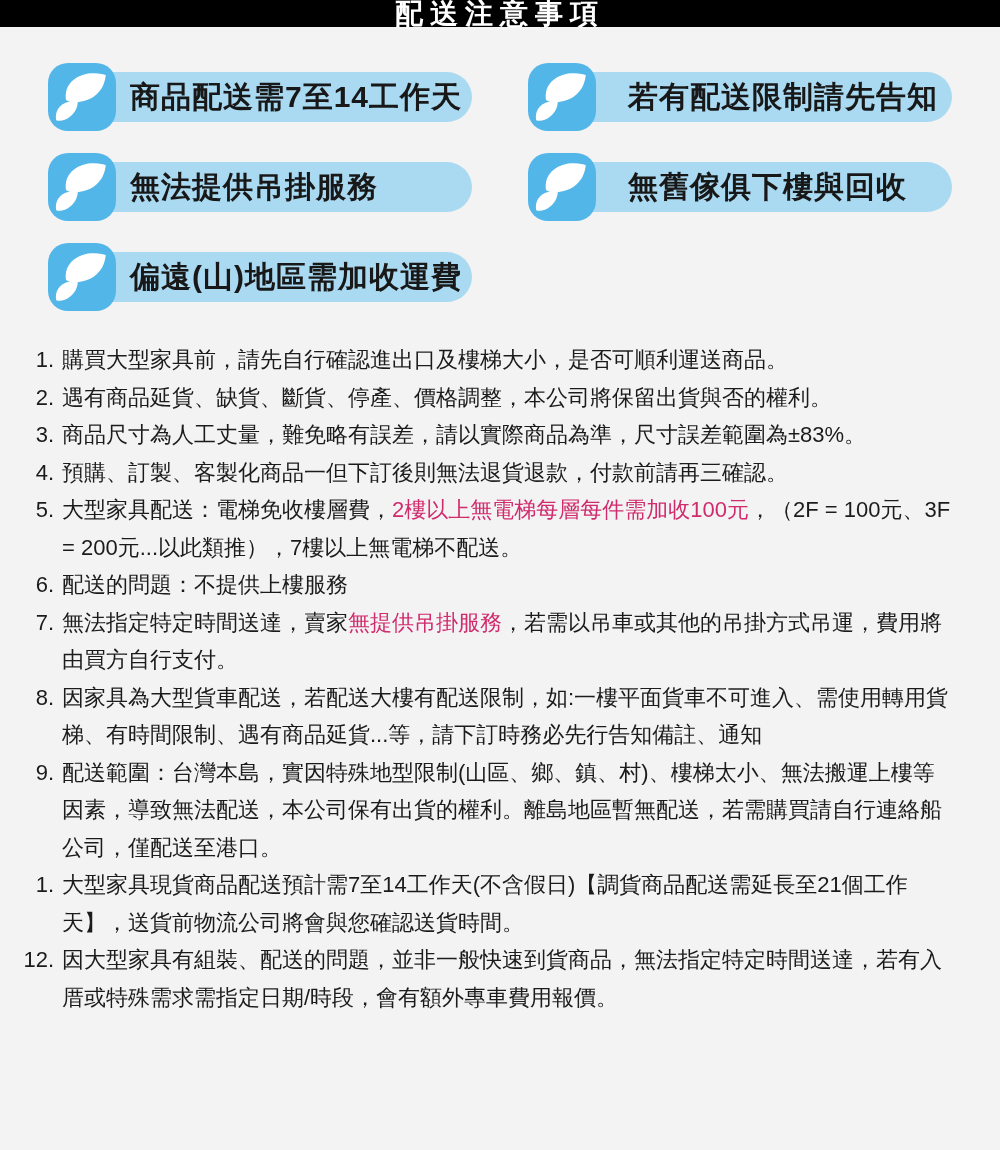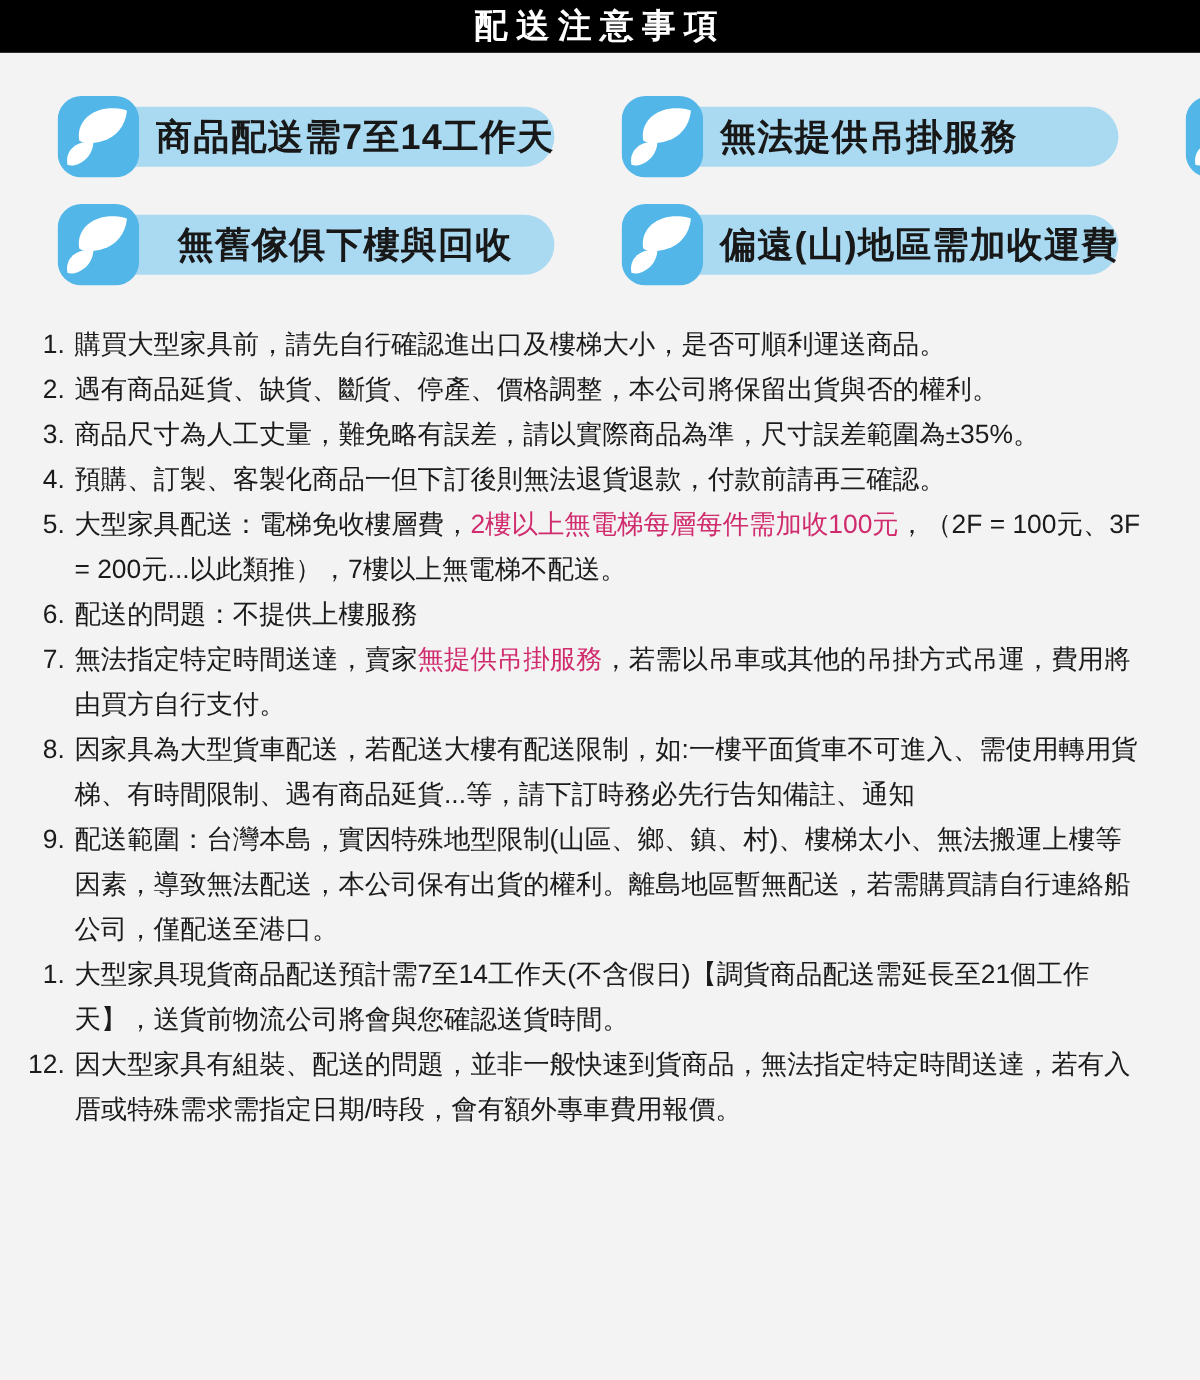--- a/index.html
+++ b/index.html
@@ -6,37 +6,37 @@
   body {
     width: 1000px;
     height: 1150px;
     background: var(--bg, #f3f3f3);
     font-family: "Liberation Sans", sans-serif;
     color: var(--text, #1b1b1b);
     overflow: hidden;
   }
   
   .page-header {
-    height: 44px;
+    height: 27px;
     background: var(--header-bg, #000);
     display: flex;
     align-items: center;
     justify-content: center;
   }
   .page-title {
     margin: 0;
     font-size: 28px;
     font-weight: bold;
     color: var(--header-text, #fff);
     letter-spacing: 7px;
   }
   
   .badges {
     display: grid;
-    grid-template-columns: 1fr 1fr 1fr;
+    grid-template-columns: 1fr 1fr;
     column-gap: 56px;
     row-gap: 22px;
     padding: 36px 48px 0 48px;
   }
   .badge { position: relative; height: 68px; display: flex; align-items: center; }
   .badge-icon {
     position: absolute; left: 0; top: 0;
     width: 68px; height: 68px; z-index: 1;
   }
   .badge-icon svg { display: block; width: 100%; height: 100%; }
@@ -92,43 +92,43 @@
         <rect class="icon-bg" x="0" y="0" width="68" height="68" rx="20"></rect>
         <path class="leaf" d="M18 37 C 15.5 22.5, 27 11.5, 43 10.3 C 50.5 9.8, 55.5 11.2, 57.8 12.2 C 56.5 25, 49 33.8, 37.5 37.6 C 29 40.3, 22 39.8, 18 37 Z"></path>
         <path class="leaf" d="M8.2 57.2 C 6.4 48.5, 11.6 41, 20.8 38.8 C 25 37.8, 28.2 38.5, 29.8 39.3 C 29.2 47.2, 24.2 53.8, 16.8 56.8 C 13.2 58.2, 10.2 58, 8.2 57.2 Z"></path>
       </svg>
     </span>
     <span class="badge-pill">
       <span class="badge-label">商品配送需7至14工作天</span>
     </span>
   </div>
 
+  <div class="badge right">
+    <span class="badge-icon">
+      <svg viewBox="0 0 68 68" xmlns="http://www.w3.org/2000/svg">
+        <rect class="icon-bg" x="0" y="0" width="68" height="68" rx="20"></rect>
+        <path class="leaf" d="M18 37 C 15.5 22.5, 27 11.5, 43 10.3 C 50.5 9.8, 55.5 11.2, 57.8 12.2 C 56.5 25, 49 33.8, 37.5 37.6 C 29 40.3, 22 39.8, 18 37 Z"></path>
+        <path class="leaf" d="M8.2 57.2 C 6.4 48.5, 11.6 41, 20.8 38.8 C 25 37.8, 28.2 38.5, 29.8 39.3 C 29.2 47.2, 24.2 53.8, 16.8 56.8 C 13.2 58.2, 10.2 58, 8.2 57.2 Z"></path>
+      </svg>
+    </span>
+    <span class="badge-pill">
+      <span class="badge-label">若有配送限制請先告知</span>
+    </span>
+  </div>
+
   <div class="badge">
     <span class="badge-icon">
       <svg viewBox="0 0 68 68" xmlns="http://www.w3.org/2000/svg">
         <rect class="icon-bg" x="0" y="0" width="68" height="68" rx="20"></rect>
         <path class="leaf" d="M18 37 C 15.5 22.5, 27 11.5, 43 10.3 C 50.5 9.8, 55.5 11.2, 57.8 12.2 C 56.5 25, 49 33.8, 37.5 37.6 C 29 40.3, 22 39.8, 18 37 Z"></path>
         <path class="leaf" d="M8.2 57.2 C 6.4 48.5, 11.6 41, 20.8 38.8 C 25 37.8, 28.2 38.5, 29.8 39.3 C 29.2 47.2, 24.2 53.8, 16.8 56.8 C 13.2 58.2, 10.2 58, 8.2 57.2 Z"></path>
       </svg>
     </span>
     <span class="badge-pill">
       <span class="badge-label">無法提供吊掛服務</span>
-    </span>
-  </div>
-
-  <div class="badge right">
-    <span class="badge-icon">
-      <svg viewBox="0 0 68 68" xmlns="http://www.w3.org/2000/svg">
-        <rect class="icon-bg" x="0" y="0" width="68" height="68" rx="20"></rect>
-        <path class="leaf" d="M18 37 C 15.5 22.5, 27 11.5, 43 10.3 C 50.5 9.8, 55.5 11.2, 57.8 12.2 C 56.5 25, 49 33.8, 37.5 37.6 C 29 40.3, 22 39.8, 18 37 Z"></path>
-        <path class="leaf" d="M8.2 57.2 C 6.4 48.5, 11.6 41, 20.8 38.8 C 25 37.8, 28.2 38.5, 29.8 39.3 C 29.2 47.2, 24.2 53.8, 16.8 56.8 C 13.2 58.2, 10.2 58, 8.2 57.2 Z"></path>
-      </svg>
-    </span>
-    <span class="badge-pill">
-      <span class="badge-label">若有配送限制請先告知</span>
     </span>
   </div>
 
   <div class="badge right">
     <span class="badge-icon">
       <svg viewBox="0 0 68 68" xmlns="http://www.w3.org/2000/svg">
         <rect class="icon-bg" x="0" y="0" width="68" height="68" rx="20"></rect>
         <path class="leaf" d="M18 37 C 15.5 22.5, 27 11.5, 43 10.3 C 50.5 9.8, 55.5 11.2, 57.8 12.2 C 56.5 25, 49 33.8, 37.5 37.6 C 29 40.3, 22 39.8, 18 37 Z"></path>
         <path class="leaf" d="M8.2 57.2 C 6.4 48.5, 11.6 41, 20.8 38.8 C 25 37.8, 28.2 38.5, 29.8 39.3 C 29.2 47.2, 24.2 53.8, 16.8 56.8 C 13.2 58.2, 10.2 58, 8.2 57.2 Z"></path>
       </svg>
@@ -159,21 +159,21 @@
     <span class="note-text"><span>購買大型家具前，請先自行確認進出口及樓梯大小，是否可順利運送商品。</span></span>
   </li>
 
   <li class="note">
     <span class="note-number">2.</span>
     <span class="note-text"><span>遇有商品延貨、缺貨、斷貨、停產、價格調整，本公司將保留出貨與否的權利。</span></span>
   </li>
 
   <li class="note">
     <span class="note-number">3.</span>
-    <span class="note-text"><span>商品尺寸為人工丈量，難免略有誤差，請以實際商品為準，尺寸誤差範圍為±35%。</span></span>
+    <span class="note-text"><span>商品尺寸為人工丈量，難免略有誤差，請以實際商品為準，尺寸誤差範圍為±83%。</span></span>
   </li>
 
   <li class="note">
     <span class="note-number">4.</span>
     <span class="note-text"><span>預購、訂製、客製化商品一但下訂後則無法退貨退款，付款前請再三確認。</span></span>
   </li>
 
   <li class="note">
     <span class="note-number">5.</span>
     <span class="note-text"><span>大型家具配送：電梯免收樓層費，</span><span class="hl">2樓以上無電梯每層每件需加收100元</span><span>，（2F = 100元、3F = 200元...以此類推），7樓以上無電梯不配送。</span></span>

